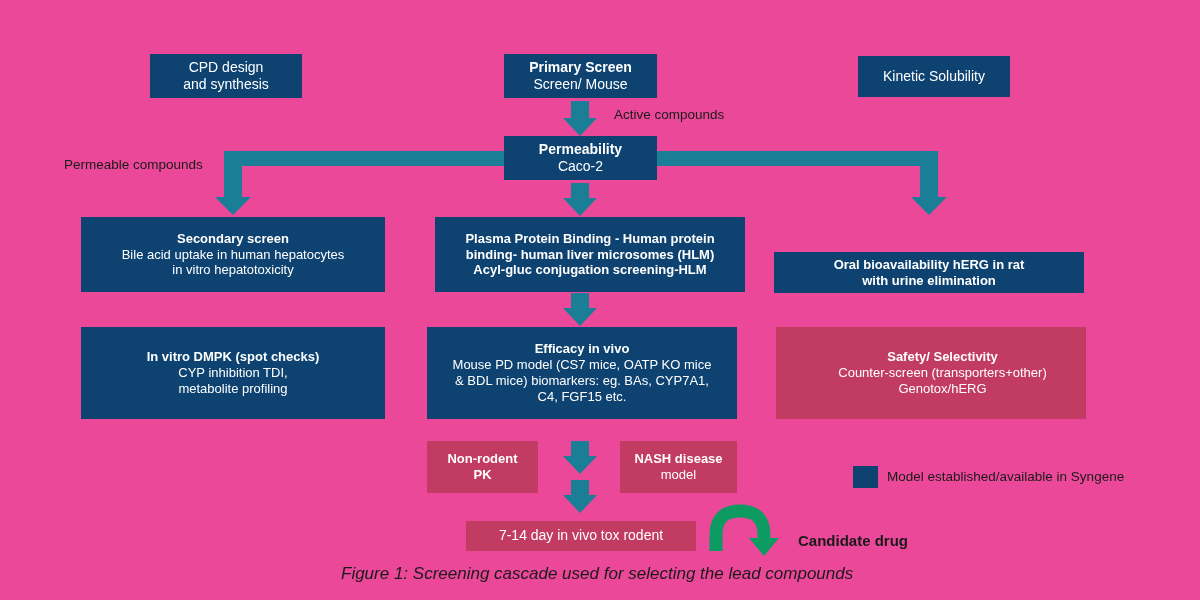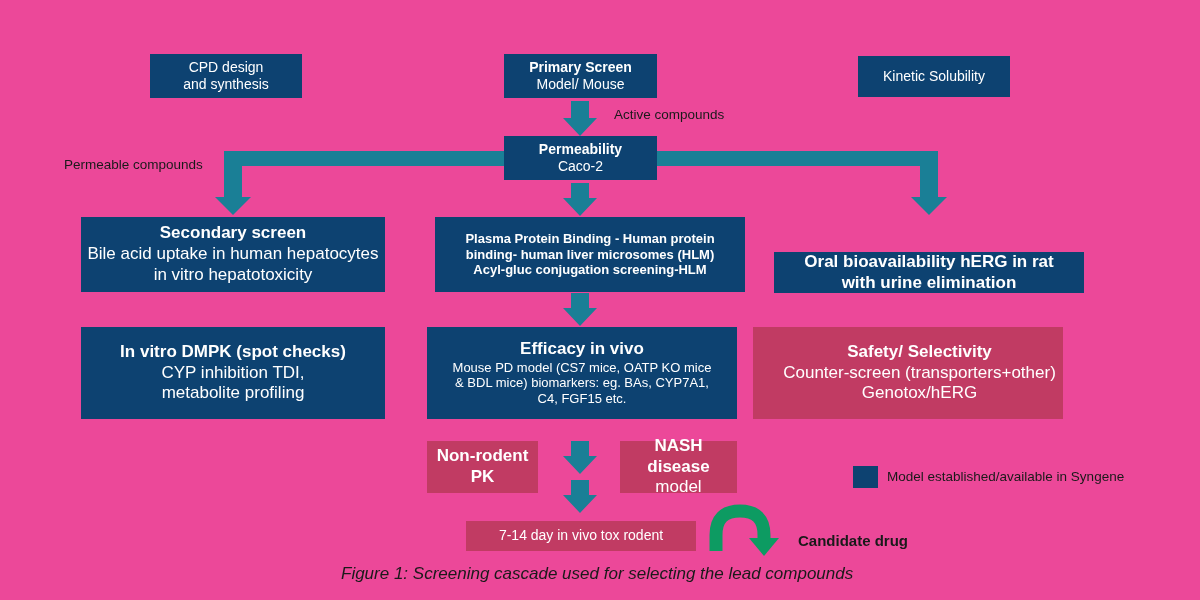--- a/index.html
+++ b/index.html
@@ -63,21 +63,21 @@
     white-space: nowrap;
   }
   svg.overlay {
     position: absolute;
     left: 0; top: 0;
     width: 1200px;
     height: 600px;
     pointer-events: none;
   }
   .f13  { font-size: 13px; }
-  .f135 { font-size: 17px; }
+  .f135 { font-size: 13px; }
   .f14  { font-size: 14px; }
 </style>
 </head>
 <body>
 
 <div id="canvas">
 
   <svg class="overlay" viewBox="0 0 1200 600">
 
     <g>
@@ -114,21 +114,21 @@
     </g>
   </svg>
 
   <div class="box navy" style="left:150px; top:54px; width:152px; height:44px;">
     <span class="sub f14">CPD design</span>
     <span class="sub f14">and synthesis</span>
   </div>
 
   <div class="box navy" style="left:504px; top:54px; width:153px; height:44px;">
     <span class="ttl f14">Primary Screen</span>
-    <span class="sub f14">Model/ Mouse</span>
+    <span class="sub f14">Screen/ Mouse</span>
   </div>
 
   <div class="box navy" style="left:858px; top:56px; width:152px; height:41px;">
     <span class="sub f14">Kinetic Solubility</span>
   </div>
 
   <div class="box navy" style="left:504px; top:136px; width:153px; height:44px;">
     <span class="ttl f14">Permeability</span>
     <span class="sub f14">Caco-2</span>
   </div>
@@ -157,21 +157,21 @@
     <span class="sub f135">metabolite profiling</span>
   </div>
 
   <div class="box navy" style="left:427px; top:327px; width:310px; height:92px;">
     <span class="ttl f135">Efficacy in vivo</span>
     <span class="sub f13">Mouse PD model (CS7 mice, OATP KO mice</span>
     <span class="sub f13">&amp; BDL mice) biomarkers: eg. BAs, CYP7A1,</span>
     <span class="sub f13">C4, FGF15 etc.</span>
   </div>
 
-  <div class="box crimson" style="left:753px; top:327px; width:310px; height:92px;padding-left:29px;">
+  <div class="box crimson" style="left:776px; top:327px; width:310px; height:92px;padding-left:29px;">
     <span class="ttl f135">Safety/ Selectivity</span>
     <span class="sub f135">Counter-screen (transporters+other)</span>
     <span class="sub f135">Genotox/hERG</span>
   </div>
 
   <div class="box crimson" style="left:427px; top:441px; width:111px; height:52px;">
     <span class="ttl f135">Non-rodent</span>
     <span class="ttl f135">PK</span>
   </div>
 

